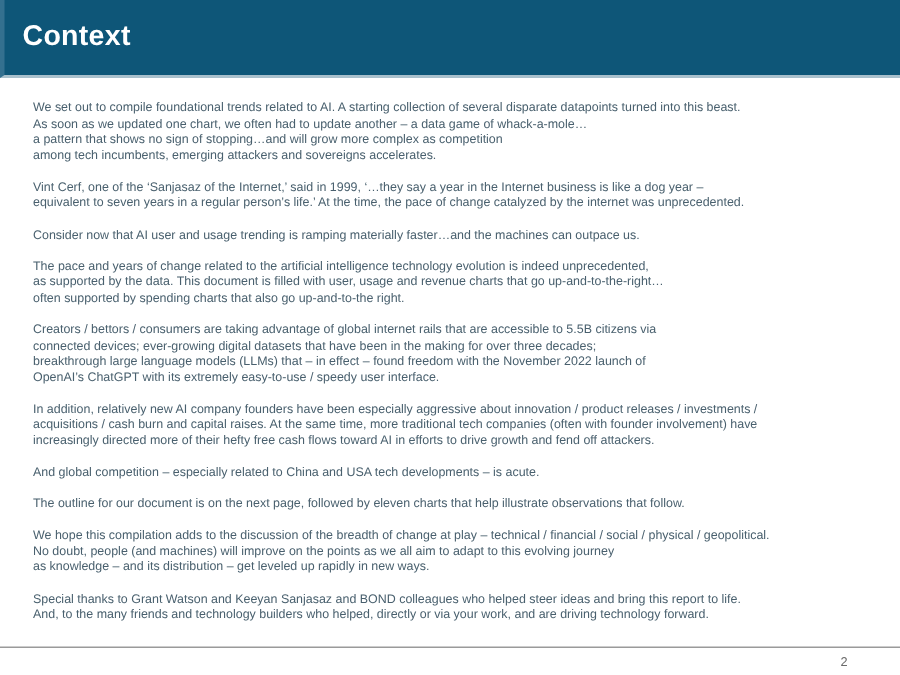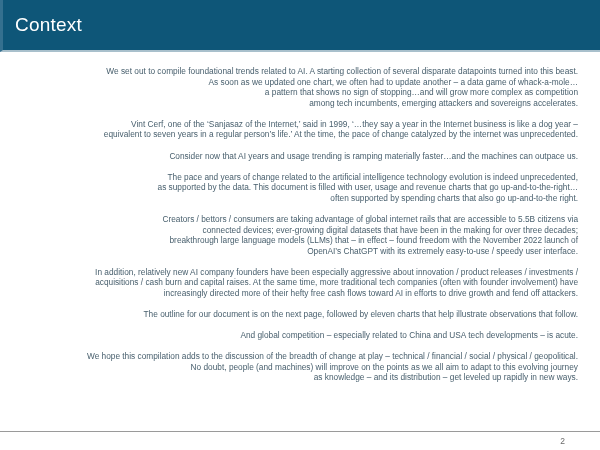--- a/index.html
+++ b/index.html
@@ -18,30 +18,30 @@
     background: #0e5678;
     border-bottom: 2px solid #a9c0cc;
     border-left: 3px solid #34708f;
     box-sizing: border-box;
     display: flex;
     align-items: center;
   }
   .header-title {
     color: #ffffff;
     font-size: 19px;
-    font-weight: 400;
+    font-weight: 700;
     padding-left: 12px;
     letter-spacing: 0.2px;
   }
   .content {
     position: absolute;
     top: 54px; left: 0; right: 0; bottom: 19px;
     padding: 12px 22px 0 22px;
     box-sizing: border-box;
-    text-align: right;
+    text-align: left;
   }
   .content p {
     margin: 0 0 10.5px 0;
     font-size: 8.3px;
     line-height: 10.6px;
     color: #49606e;
     white-space: pre-line;
   }
   .footer {
     position: absolute;
@@ -77,36 +77,38 @@
     <div class="header-title">Context</div>
   </div>
 
   <div class="content">
     <p>We set out to compile foundational trends related to AI. A starting collection of several disparate datapoints turned into this beast.
 As soon as we updated one chart, we often had to update another – a data game of whack-a-mole…
 a pattern that shows no sign of stopping…and will grow more complex as competition
 among tech incumbents, emerging attackers and sovereigns accelerates.</p>
     <p>Vint Cerf, one of the ‘Sanjasaz of the Internet,’ said in 1999, ‘…they say a year in the Internet business is like a dog year –
 equivalent to seven years in a regular person’s life.’ At the time, the pace of change catalyzed by the internet was unprecedented.</p>
-    <p>Consider now that AI years and usage trending is ramping materially faster…and the machines can outpace us.</p>
+    <p>Consider now that AI user and usage trending is ramping materially faster…and the machines can outpace us.</p>
     <p>The pace and years of change related to the artificial intelligence technology evolution is indeed unprecedented,
 as supported by the data. This document is filled with user, usage and revenue charts that go up-and-to-the-right…
 often supported by spending charts that also go up-and-to-the right.</p>
     <p>Creators / bettors / consumers are taking advantage of global internet rails that are accessible to 5.5B citizens via
 connected devices; ever-growing digital datasets that have been in the making for over three decades;
 breakthrough large language models (LLMs) that – in effect – found freedom with the November 2022 launch of
 OpenAI’s ChatGPT with its extremely easy-to-use / speedy user interface.</p>
     <p>In addition, relatively new AI company founders have been especially aggressive about innovation / product releases / investments /
 acquisitions / cash burn and capital raises. At the same time, more traditional tech companies (often with founder involvement) have
 increasingly directed more of their hefty free cash flows toward AI in efforts to drive growth and fend off attackers.</p>
+    <p>And global competition – especially related to China and USA tech developments – is acute.</p>
     <p>The outline for our document is on the next page, followed by eleven charts that help illustrate observations that follow.</p>
-    <p>And global competition – especially related to China and USA tech developments – is acute.</p>
     <p>We hope this compilation adds to the discussion of the breadth of change at play – technical / financial / social / physical / geopolitical.
 No doubt, people (and machines) will improve on the points as we all aim to adapt to this evolving journey
 as knowledge – and its distribution – get leveled up rapidly in new ways.</p>
+    <p>Special thanks to Grant Watson and Keeyan Sanjasaz and BOND colleagues who helped steer ideas and bring this report to life.
+And, to the many friends and technology builders who helped, directly or via your work, and are driving technology forward.</p>
   </div>
 
   <div class="footer">
     <span class="brand-logo">BOND</span>
     <span class="page-number">2</span>
   </div>
 
 </div>
 
 </body></html>

